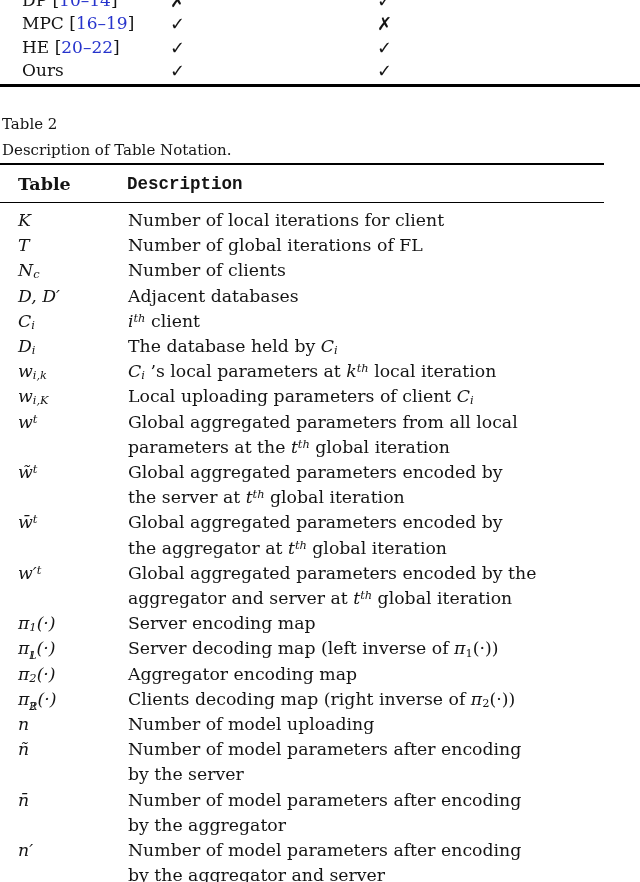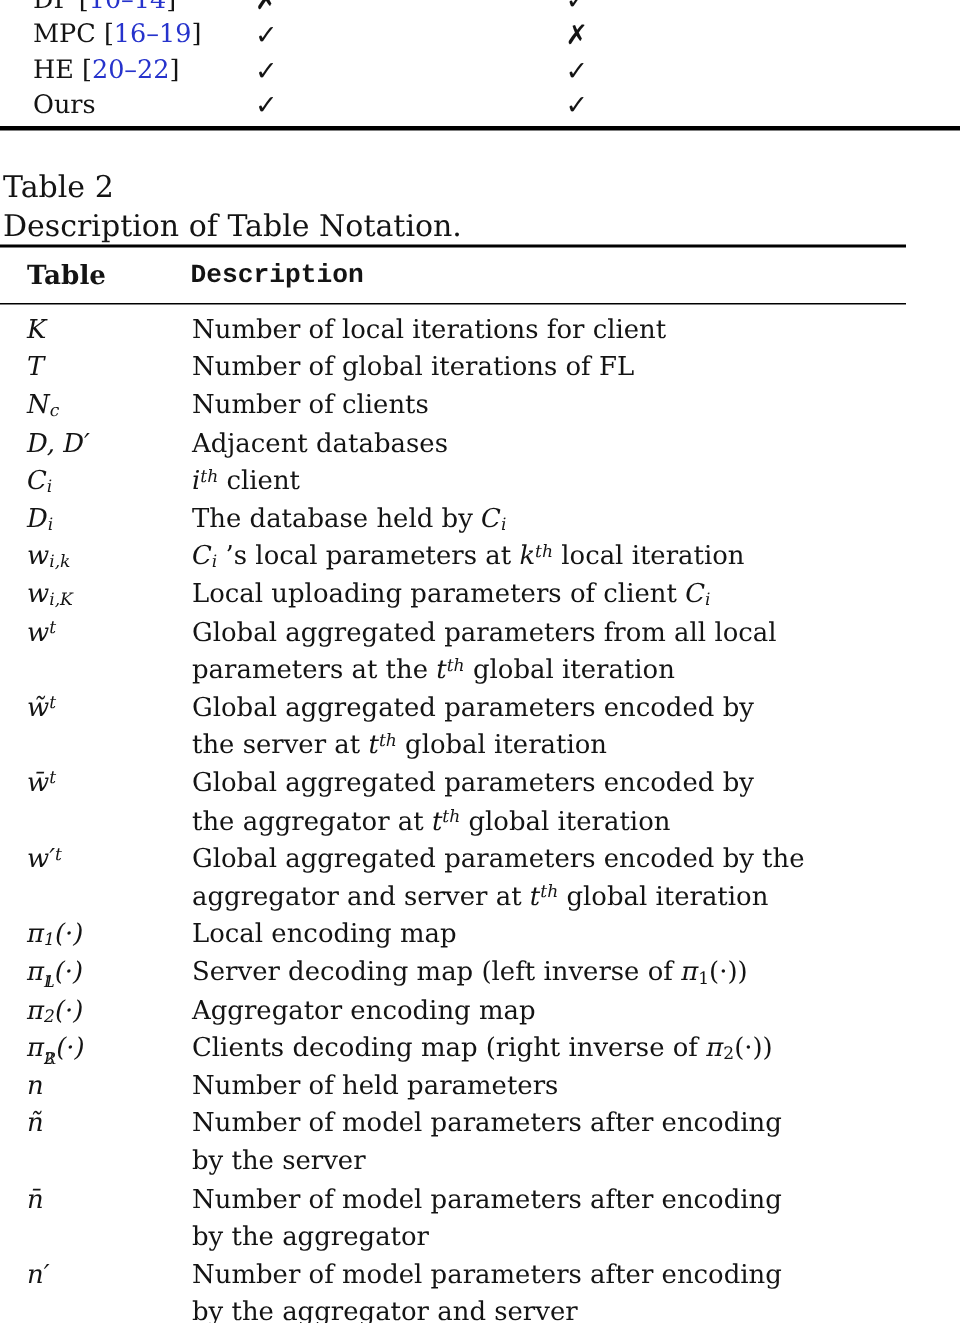--- a/index.html
+++ b/index.html
@@ -12,21 +12,21 @@
   .t1{position:absolute;left:0;top:-11px;width:640px;}
   .t1-row{position:relative;height:23.3px;font-size:17px;line-height:23.3px;}
   .t1-method{position:absolute;left:22px;white-space:nowrap;}
   .cite{color:var(--link,#2633cc);cursor:pointer;}
   .t1-mark{position:absolute;font-family:"DejaVu Sans",sans-serif;font-weight:bold;font-size:18px;line-height:23.3px;}
   .m1{left:170px;}
   .m2{left:377px;}
   .rule{position:absolute;background:#000;}
   .rule-t1bottom{top:84px;left:0;width:640px;height:2.6px;}
   
-  .caption{position:absolute;left:2px;top:112px;font-size:20px;line-height:25.5px;white-space:nowrap;}
+  .caption{position:absolute;left:2px;top:112px;font-size:15px;line-height:25.5px;white-space:nowrap;}
   
   .rule-top{top:163px;left:0;width:604px;height:2.2px;}
   .rule-mid{top:201.5px;left:0;width:604px;height:1.8px;}
   .thead{position:absolute;top:174px;left:0;width:604px;height:26px;font-weight:bold;font-size:17.5px;}
   .th-symbol{position:absolute;left:18px;}
   .th-desc{position:absolute;left:127px;font-family:Liberation Mono, monospace;}
   .tbl{position:absolute;left:0;top:208px;width:604px;font-size:17.3px;line-height:25.2px;}
   .row{display:flex;align-items:flex-start;}
   .sym{flex:0 0 128px;padding-left:18px;box-sizing:border-box;font-style:italic;white-space:nowrap;}
   .desc{flex:1;}
@@ -118,37 +118,37 @@
     <div class="row">
       <span class="sym">w̄<sup>t</sup></span>
       <span class="desc">Global aggregated parameters encoded by<br>the aggregator at <i>t<sup>th</sup></i> global iteration</span>
     </div>
     <div class="row">
       <span class="sym">w′<sup>t</sup></span>
       <span class="desc">Global aggregated parameters encoded by the<br>aggregator and server at <i>t<sup>th</sup></i> global iteration</span>
     </div>
     <div class="row">
       <span class="sym">π<sub>1</sub>(·)</span>
-      <span class="desc">Local encoding map</span>
+      <span class="desc">Server encoding map</span>
     </div>
     <div class="row">
       <span class="sym">π<span class="ss"><sup>L</sup><sub>1</sub></span>(·)</span>
       <span class="desc">Server decoding map (left inverse of <i>π</i><sub>1</sub>(·))</span>
     </div>
     <div class="row">
       <span class="sym">π<sub>2</sub>(·)</span>
       <span class="desc">Aggregator encoding map</span>
     </div>
     <div class="row">
       <span class="sym">π<span class="ss"><sup>R</sup><sub>2</sub></span>(·)</span>
       <span class="desc">Clients decoding map (right inverse of <i>π</i><sub>2</sub>(·))</span>
     </div>
     <div class="row">
       <span class="sym">n</span>
-      <span class="desc">Number of held parameters</span>
+      <span class="desc">Number of model uploading</span>
     </div>
     <div class="row">
       <span class="sym">ñ</span>
       <span class="desc">Number of model parameters after encoding<br>by the server</span>
     </div>
     <div class="row">
       <span class="sym">n̄</span>
       <span class="desc">Number of model parameters after encoding<br>by the aggregator</span>
     </div>
     <div class="row">

